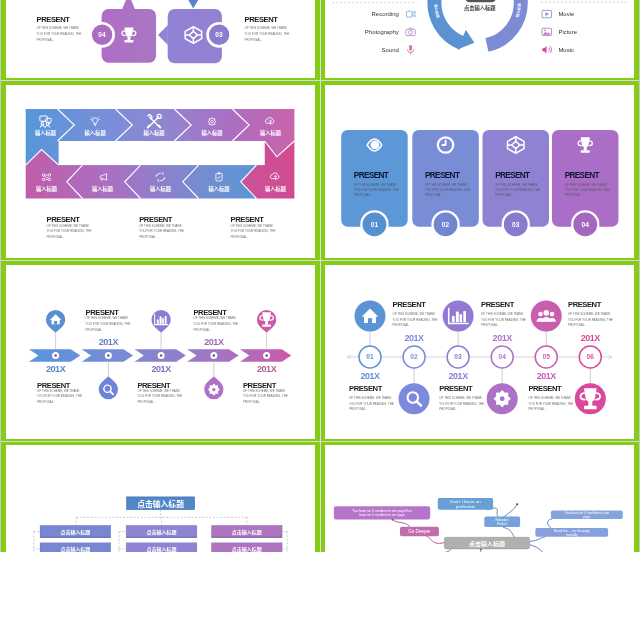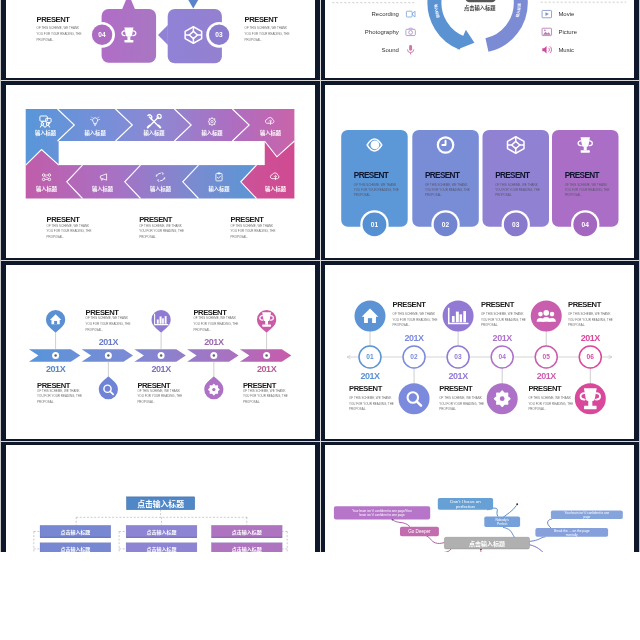--- a/index.html
+++ b/index.html
@@ -1,18 +1,18 @@
 <!DOCTYPE html>
 <html><head>
 <meta charset="utf-8">
 <style>
   html,body{margin:0;padding:0;background:#fff;}
   body{width:640px;height:640px;overflow:hidden;
        font-family:"Liberation Sans",sans-serif;-webkit-font-smoothing:antialiased;}
-  .page{position:relative;width:640px;height:552px;overflow:hidden;background:#0f172a;}
+  .page{position:relative;width:640px;height:552px;overflow:hidden;background:#84cc16;}
   .edge{position:absolute;top:0;width:1px;height:640px;background:#c9c9c9;}
   .edge.l{left:0}.edge.r{left:639px}
   .vdiv{position:absolute;left:320.2px;top:0;width:1px;height:640px;background:#dcdcdc;}
   .rowline{position:absolute;left:0;width:640px;height:1px;background:#d8d8d8;}
   .slide{position:absolute;width:309px;height:173.8px;overflow:hidden;background:#fff;}
   .slide svg{display:block;width:309px;height:173.8px;}
   text{font-family:"Liberation Sans",sans-serif;}
   .cn{font-family:"Noto Sans CJK SC","Noto Sans SC","Liberation Sans",sans-serif;font-weight:700;}
   .hd{font-size:7.6px;font-weight:700;fill:#1d1d1d;letter-spacing:-0.42px;}
   .hd4{font-size:8.2px;font-weight:700;fill:#0e1530;letter-spacing:-0.62px;}

